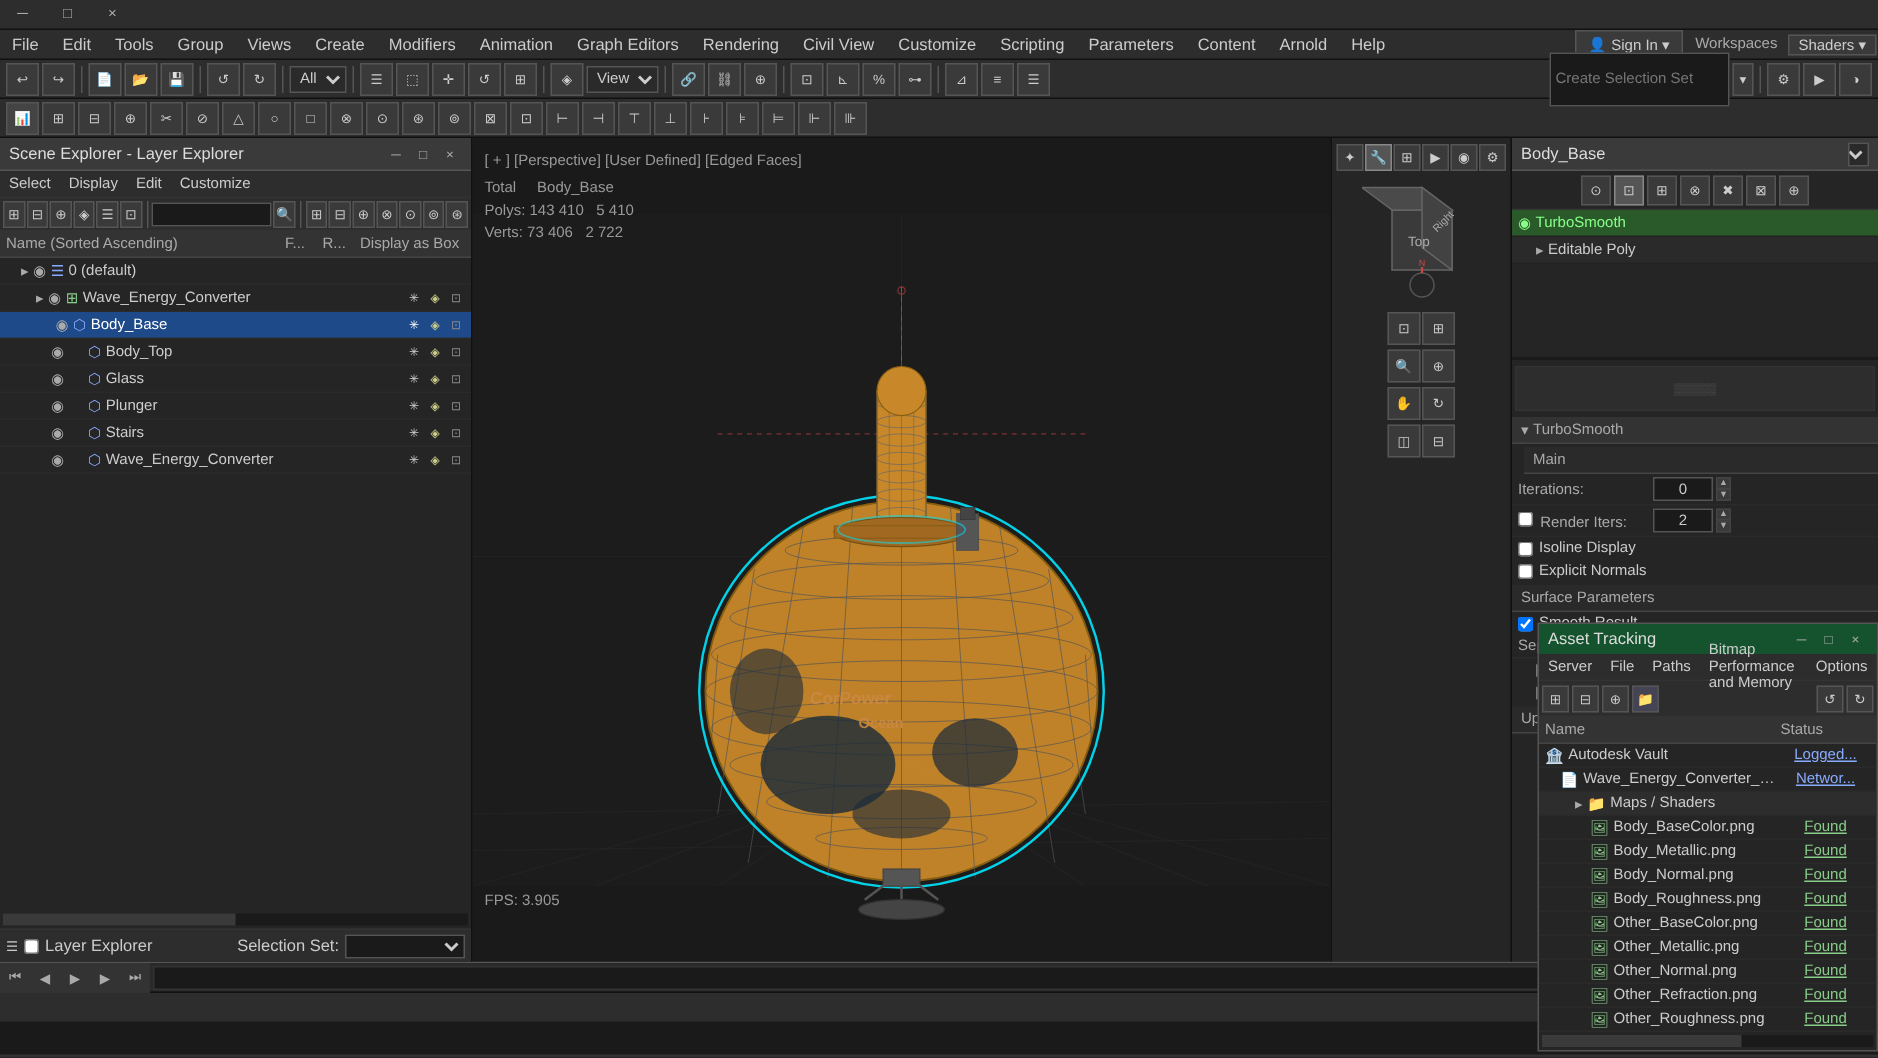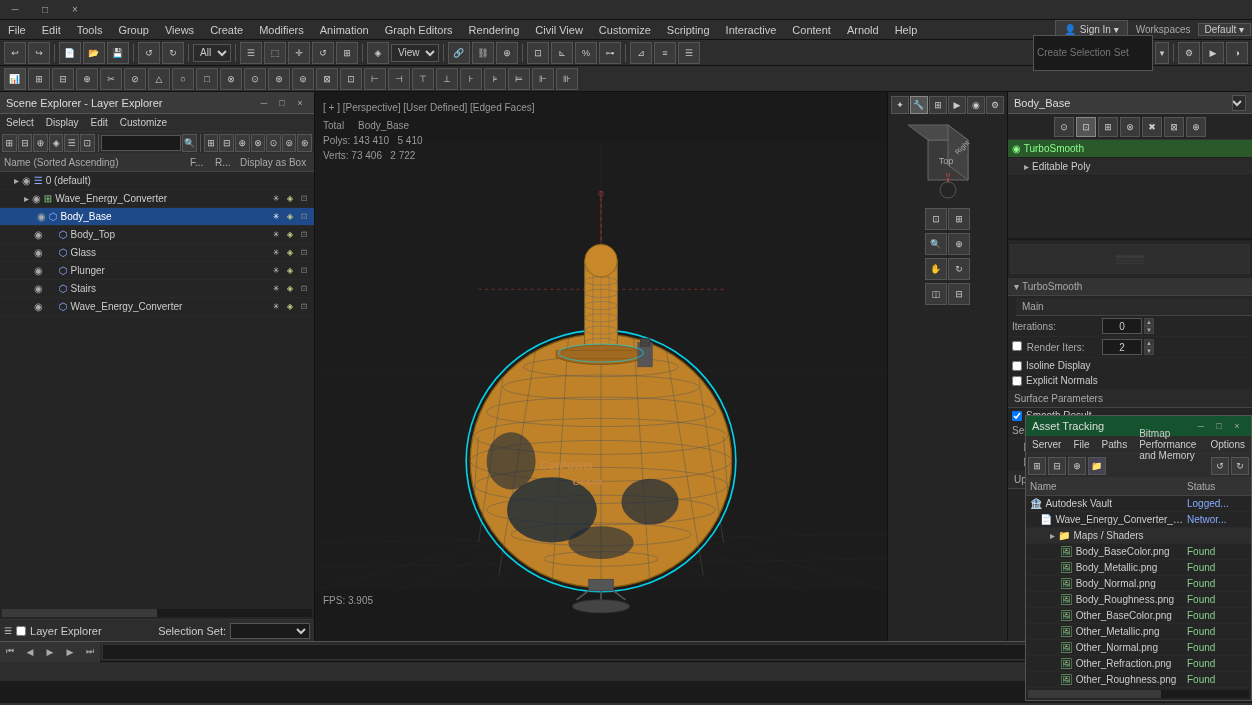--- a/index.html
+++ b/index.html
@@ -181,21 +181,21 @@
     .asset-col-header {
       height: 18px; background: #333; display: flex; align-items: center;
       padding: 0 4px; font-size: 10px; color: #aaa; border-bottom: 1px solid #444;
     }
     .asset-item {
       height: 16px; display: flex; align-items: center; padding: 0 4px;
       font-size: 10px; border-bottom: 1px solid #2a2a2a; cursor: pointer;
     }
     .asset-item.section { background: #2d2d2d; color: #aaa; }
     .asset-name { flex: 1; color: #ccc; overflow: hidden; text-overflow: ellipsis; white-space: nowrap; }
-    .asset-status { width: 60px; color: #88cc88; font-size: 10px; text-align: left; }
+    .asset-status { width: 60px; color: #88cc88; font-size: 10px; text-align: center; text-decoration: underline; }
     .asset-indent { padding-left: 14px; }
     .asset-scrollbar { height: 8px; background: #1a1a1a; margin: 2px; }
     .asset-scrollbar-track { height: 8px; background: #3a3a3a; width: 60%; }
 
     
     #viewport-svg { width: 100%; height: 100%; }
 
     
     .right-icon-row {
       display: flex; gap: 1px; margin-bottom: 2px;
@@ -250,30 +250,30 @@
   <div class="menu-item">Group</div>
   <div class="menu-item">Views</div>
   <div class="menu-item">Create</div>
   <div class="menu-item">Modifiers</div>
   <div class="menu-item">Animation</div>
   <div class="menu-item">Graph Editors</div>
   <div class="menu-item">Rendering</div>
   <div class="menu-item">Civil View</div>
   <div class="menu-item">Customize</div>
   <div class="menu-item">Scripting</div>
-  <div class="menu-item">Interactive</div>
+  <div class="menu-item">Parameters</div>
   <div class="menu-item">Content</div>
   <div class="menu-item">Arnold</div>
   <div class="menu-item">Help</div>
   <div style="flex:1;"></div>
   <div style="display:flex;align-items:center;padding:0 8px;height:20px;cursor:pointer;font-size:10px;color:#ccc;background:#3a3a3a;border:1px solid #555;margin:1px 2px;">
     <span style="font-size:10px;margin-right:3px;">👤</span> Sign In ▾
   </div>
   <div style="padding:0 6px;font-size:10px;color:#aaa;display:flex;align-items:center;">Workspaces</div>
-  <div style="padding:0 6px;font-size:10px;color:#ccc;display:flex;align-items:center;background:#3a3a3a;border:1px solid #555;margin:1px;">Default ▾</div>
+  <div style="padding:0 6px;font-size:10px;color:#ccc;display:flex;align-items:center;background:#3a3a3a;border:1px solid #555;margin:1px;">Shaders ▾</div>
 </div>
 
 <div id="toolbar1">
   <div class="tb-btn">↩</div>
   <div class="tb-btn">↪</div>
   <div class="tb-sep"></div>
   <div class="tb-btn">📄</div>
   <div class="tb-btn">📂</div>
   <div class="tb-btn">💾</div>
   <div class="tb-sep"></div>

